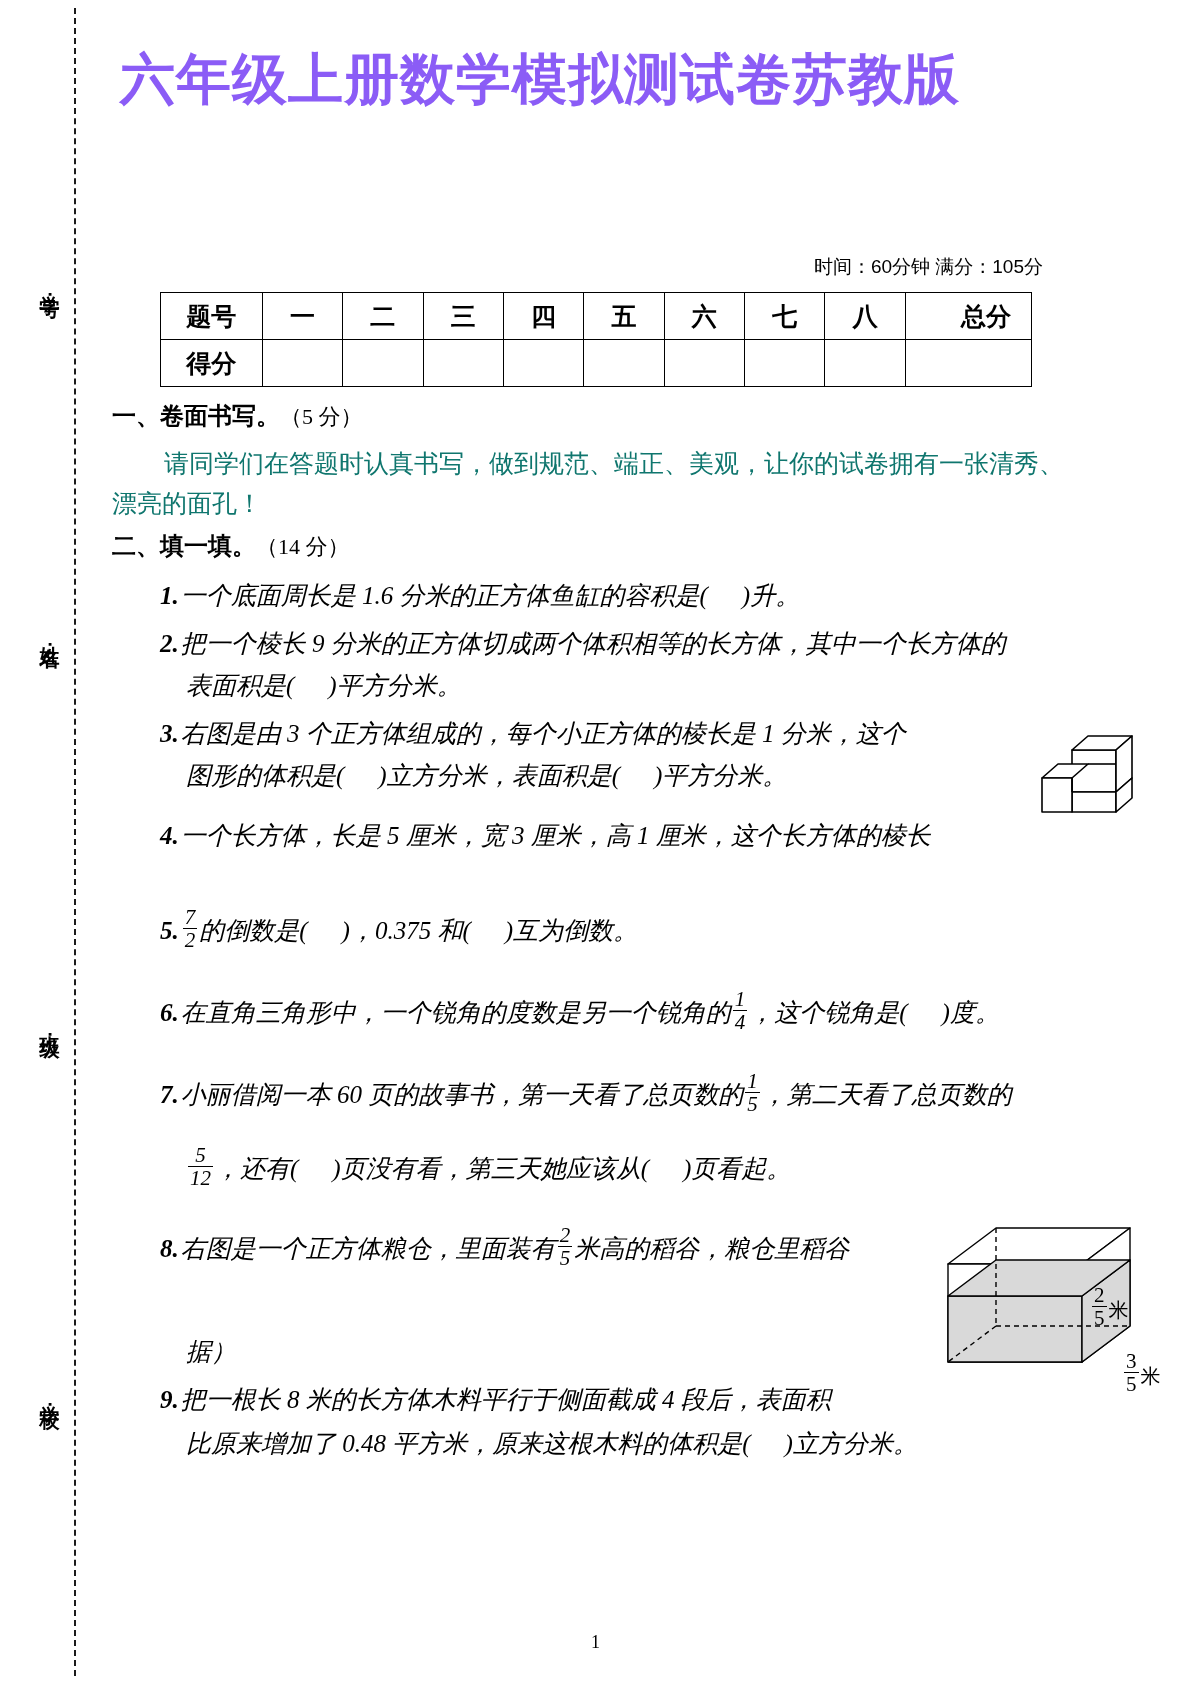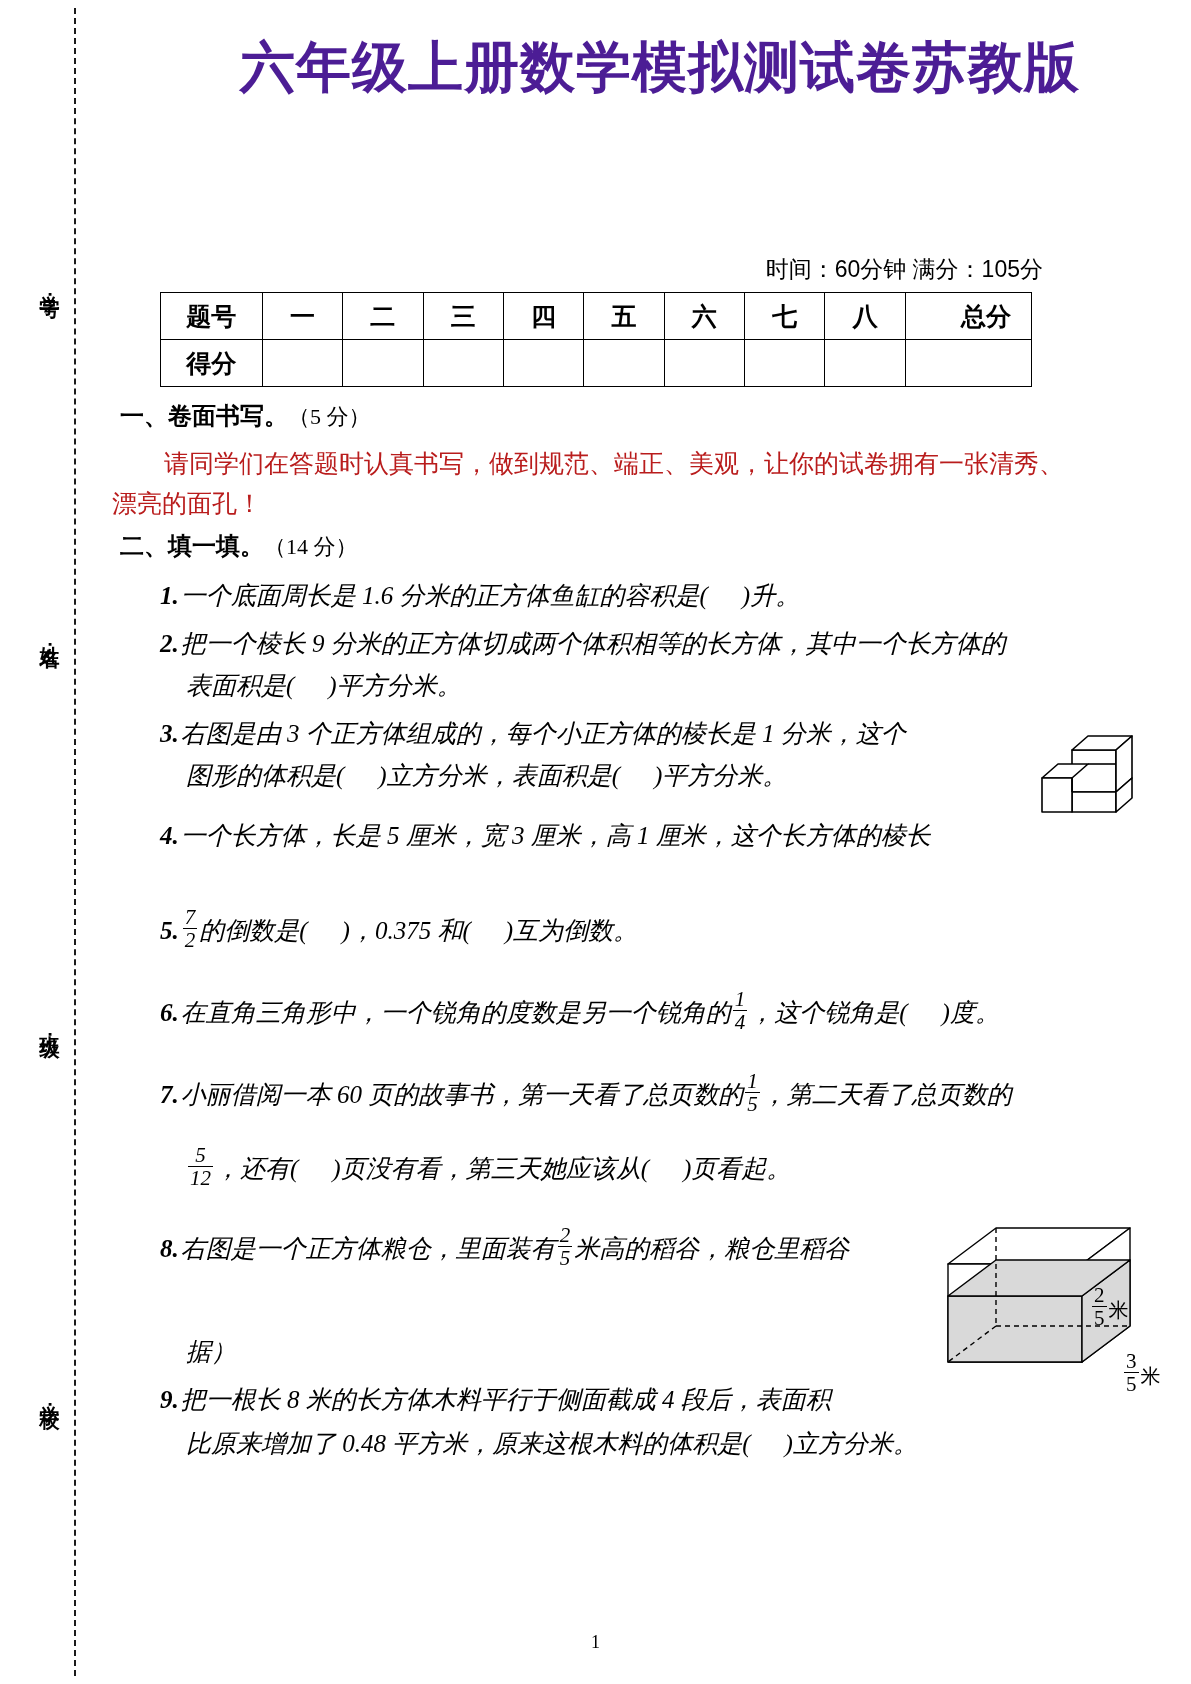--- a/index.html
+++ b/index.html
@@ -45,50 +45,50 @@
   }
   .vlabel.l1 { top: 280px; }
   .vlabel.l2 { top: 630px; }
   .vlabel.l3 { top: 1020px; }
   .vlabel.l4 { top: 1390px; }
 
   
   .title-main {
     position: absolute;
     left: 120px;
-    top: 36px;
+    top: 48px;
     width: 960px;
-    text-align: right;
+    text-align: left;
     font-family: "Liberation Sans", "DejaVu Sans", sans-serif;
     font-weight: bold;
     font-size: 55px;
     letter-spacing: 1px;
     line-height: 1.15;
-    color: #4c1d95;
+    color: #8b5cf6;
   }
   .title-sub {
     position: absolute;
     left: 120px;
     top: 148px;
     width: 960px;
     text-align: center;
     font-family: "Liberation Sans", "DejaVu Sans", sans-serif;
     font-weight: bold;
     font-size: 46px;
     letter-spacing: 1px;
     color: #000;
   }
 
   
   .meta-line {
     position: absolute;
     right: 148px;
     top: 254px;
     font-family: "Liberation Sans", "DejaVu Sans", sans-serif;
-    font-size: 23px;
+    font-size: 19px;
     letter-spacing: 0px;
     color: #000;
     white-space: nowrap;
   }
 
   
   .score-table {
     position: absolute;
     left: 160px;
     top: 292px;
@@ -109,32 +109,31 @@
   .score-table td.col-total { width: 96px; padding-left: 36px; }
 
   
   .sec-head {
     position: absolute;
     font-family: "Liberation Sans", "DejaVu Sans", sans-serif;
     font-size: 24px;
     font-weight: bold;
     color: #000;
     white-space: nowrap;
-    margin-left: 8px;
   }
   .sec-head .pts {
     font-family: "Liberation Serif", "DejaVu Serif", serif;
     font-weight: normal;
     font-size: 22px;
   }
   .para {
     position: absolute;
     font-size: 25px;
     line-height: 40px;
-    color: #b91c1c;
+    color: #0f766e;
     white-space: nowrap;
   }
   .qline {
     position: absolute;
     font-size: 25px;
     line-height: 40px;
     color: #000;
     white-space: nowrap;
     font-style: italic;
   }

